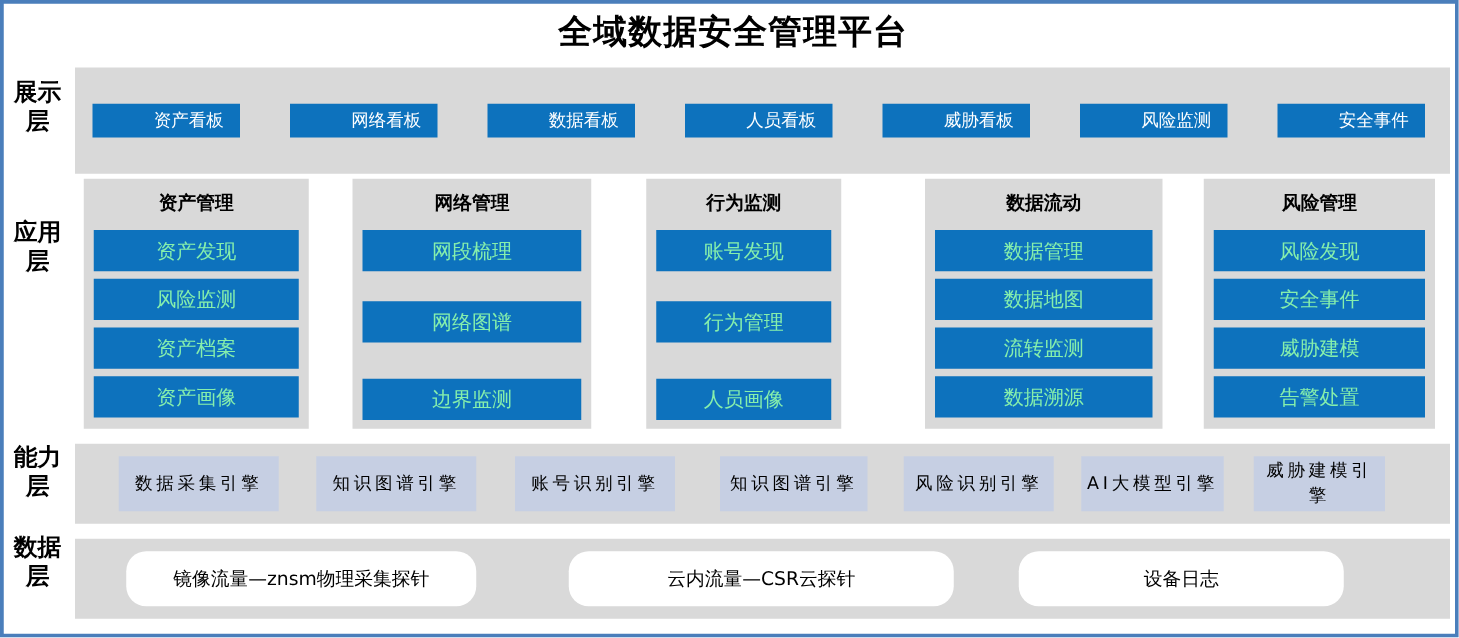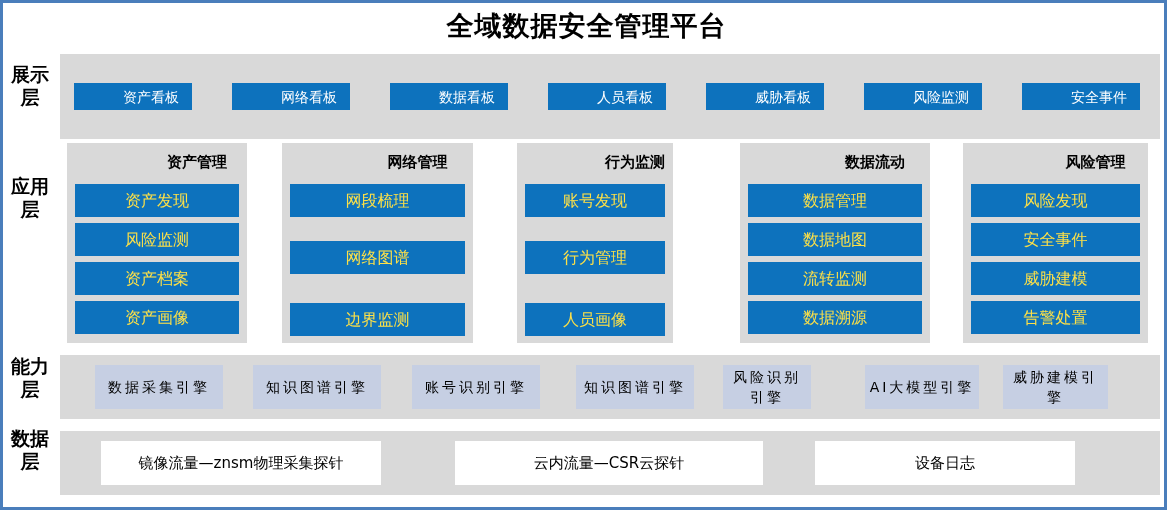--- a/index.html
+++ b/index.html
@@ -67,28 +67,27 @@
     position:absolute;
     top:140px;
     background:#d9d9d9;
     box-sizing:border-box;
   }
   .app-col-title{
     position:absolute;left:0;top:10px;width:100%;
     text-align:center;
     font-size:15px;font-weight:bold;color:#000000;
     line-height:18px;
-    margin-left:40px;
   }
   .app-item{
     position:absolute;
     left:8px;right:8px;
     height:33px;
     background:#0d72bd;
-    color:#fde047;
+    color:#86efac;
     font-size:16px;
     display:flex;align-items:center;justify-content:center;
     line-height:1;
     box-sizing:border-box;
   }
 
   
   .cap-box{
     position:absolute;
     top:362px;height:44px;
@@ -107,20 +106,21 @@
   
   .data-box{
     position:absolute;
     top:438px;height:44px;
     background:#ffffff;
     color:#000000;
     font-size:15px;
     display:flex;align-items:center;justify-content:center;
     line-height:1;
     box-sizing:border-box;
+    border-radius:16px;
   }
 </style>
 </head>
 <body>
 
 <div id="frame">
 
   <div id="title">全域数据安全管理平台</div>
 
   <div class="layer-label" id="label-present">展示层</div>
@@ -183,21 +183,21 @@
     </div>
   <div class="cap-box" style="left:250px;width:128px">
       <span>知识图谱引擎</span>
     </div>
   <div class="cap-box" style="left:409px;width:128px">
       <span>账号识别引擎</span>
     </div>
   <div class="cap-box" style="left:573px;width:118px">
       <span>知识图谱引擎</span>
     </div>
-  <div class="cap-box" style="left:720px;width:88px">
+  <div class="cap-box" style="left:720px;width:120px">
       <span>风险识别引擎</span>
     </div>
   <div class="cap-box" style="left:862px;width:114px">
       <span>AI大模型引擎</span>
     </div>
   <div class="cap-box" style="left:1000px;width:105px">
       <span>威胁建模引擎</span>
     </div>
 
   <div class="data-box" style="left:98px;width:280px">镜像流量—znsm物理采集探针</div>

